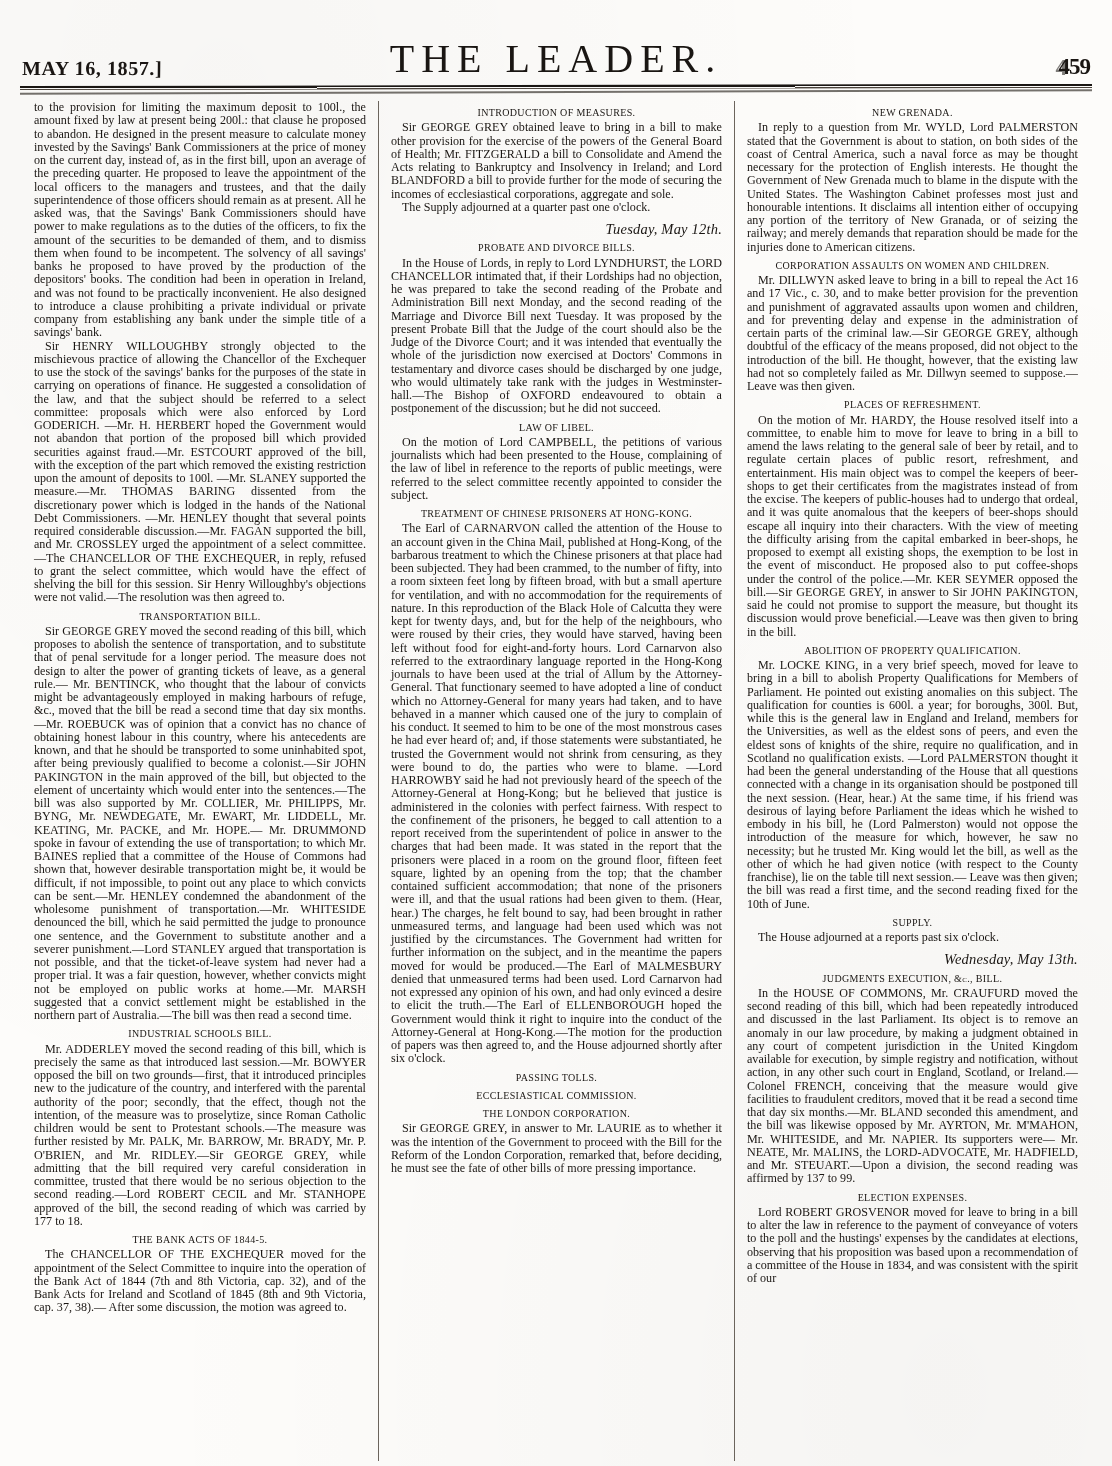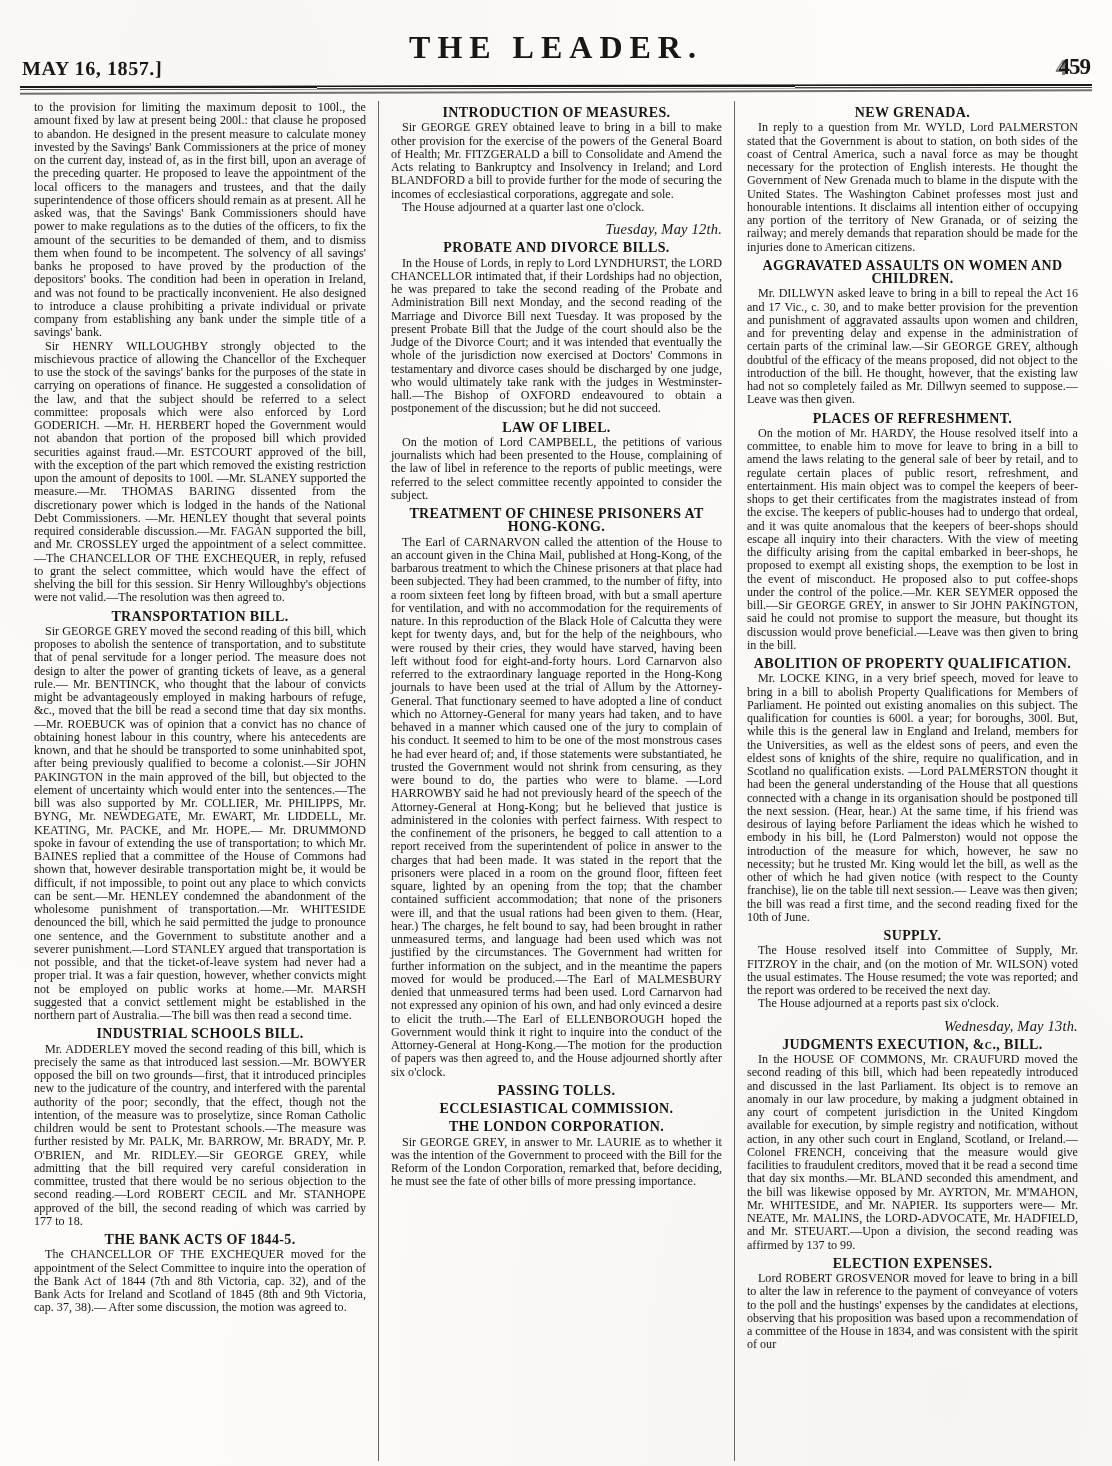--- a/index.html
+++ b/index.html
@@ -38,28 +38,28 @@
     font-size: 20px;
     font-variant: small-caps;
     letter-spacing: 0.6px;
     font-weight: 700;
     padding-bottom: 2px;
     white-space: nowrap;
     transform: skewX(-0.6deg);
   }
   .paper-title {
     font-family: "Liberation Serif", "DejaVu Serif", serif;
-    font-size: 32px;
-    font-weight: 700;
+    font-size: 40px;
+    font-weight: 400;
     letter-spacing: 7px;
     padding-bottom: 0px;
     position: absolute;
     left: 50%;
     transform: translateX(-50%);
-    bottom: 16px;
+    bottom: 0;
     white-space: nowrap;
   }
   .folio {
     font-size: 23px;
     font-weight: 700;
     letter-spacing: -1px;
     padding-bottom: 2px;
     position: relative;
   }
   .folio .ghost {
@@ -109,22 +109,22 @@
   }
   p.para {
     margin: 0;
     text-indent: 11px;
   }
   p.cont {
     margin: 0;
     text-indent: 0;
   }
   h4.xhead {
-    font-size: 14px;
-    font-weight: 700;
+    font-size: 10px;
+    font-weight: 400;
     font-variant: small-caps;
     letter-spacing: 0.35px;
     text-align: center;
     margin: 5px 0 2px 0;
     text-indent: 0;
   }
   h3.dayhead {
     font-size: 14.5px;
     font-weight: 400;
     font-style: italic;
@@ -160,46 +160,45 @@
           <h4 class="xhead">INDUSTRIAL SCHOOLS BILL.</h4>
           <p class="para">Mr. ADDERLEY moved the second reading of this bill, which is precisely the same as that introduced last session.—Mr. BOWYER opposed the bill on two grounds—first, that it introduced principles new to the judicature of the country, and interfered with the parental authority of the poor; secondly, that the effect, though not the intention, of the measure was to proselytize, since Roman Catholic children would be sent to Protestant schools.—The measure was further resisted by Mr. PALK, Mr. BARROW, Mr. BRADY, Mr. P. O'BRIEN, and Mr. RIDLEY.—Sir GEORGE GREY, while admitting that the bill required very careful consideration in committee, trusted that there would be no serious objection to the second reading.—Lord ROBERT CECIL and Mr. STANHOPE approved of the bill, the second reading of which was carried by 177 to 18.</p>
           <h4 class="xhead">THE BANK ACTS OF 1844-5.</h4>
           <p class="para">The CHANCELLOR OF THE EXCHEQUER moved for the appointment of the Select Committee to inquire into the operation of the Bank Act of 1844 (7th and 8th Victoria, cap. 32), and of the Bank Acts for Ireland and Scotland of 1845 (8th and 9th Victoria, cap. 37, 38).— After some discussion, the motion was agreed to.</p>
         </div>
       </div>
     <div class="col">
         <div class="col-inner">
           <h4 class="xhead">INTRODUCTION OF MEASURES.</h4>
           <p class="para">Sir GEORGE GREY obtained leave to bring in a bill to make other provision for the exercise of the powers of the General Board of Health; Mr. FITZGERALD a bill to Consolidate and Amend the Acts relating to Bankruptcy and Insolvency in Ireland; and Lord BLANDFORD a bill to provide further for the mode of securing the incomes of ecclesiastical corporations, aggregate and sole.</p>
-          <p class="para">The House adjourned at a quarter last one o'clock.</p>
+          <p class="para">The Supply adjourned at a quarter past one o'clock.</p>
           <h3 class="dayhead">Tuesday, May 12th.</h3>
           <h4 class="xhead">PROBATE AND DIVORCE BILLS.</h4>
           <p class="para">In the House of Lords, in reply to Lord LYNDHURST, the LORD CHANCELLOR intimated that, if their Lordships had no objection, he was prepared to take the second reading of the Probate and Administration Bill next Monday, and the second reading of the Marriage and Divorce Bill next Tuesday. It was proposed by the present Probate Bill that the Judge of the court should also be the Judge of the Divorce Court; and it was intended that eventually the whole of the jurisdiction now exercised at Doctors' Commons in testamentary and divorce cases should be discharged by one judge, who would ultimately take rank with the judges in Westminster-hall.—The Bishop of OXFORD endeavoured to obtain a postponement of the discussion; but he did not succeed.</p>
           <h4 class="xhead">LAW OF LIBEL.</h4>
           <p class="para">On the motion of Lord CAMPBELL, the petitions of various journalists which had been presented to the House, complaining of the law of libel in reference to the reports of public meetings, were referred to the select committee recently appointed to consider the subject.</p>
           <h4 class="xhead">TREATMENT OF CHINESE PRISONERS AT HONG-KONG.</h4>
           <p class="para">The Earl of CARNARVON called the attention of the House to an account given in the China Mail, published at Hong-Kong, of the barbarous treatment to which the Chinese prisoners at that place had been subjected. They had been crammed, to the number of fifty, into a room sixteen feet long by fifteen broad, with but a small aperture for ventilation, and with no accommodation for the requirements of nature. In this reproduction of the Black Hole of Calcutta they were kept for twenty days, and, but for the help of the neighbours, who were roused by their cries, they would have starved, having been left without food for eight-and-forty hours. Lord Carnarvon also referred to the extraordinary language reported in the Hong-Kong journals to have been used at the trial of Allum by the Attorney-General. That functionary seemed to have adopted a line of conduct which no Attorney-General for many years had taken, and to have behaved in a manner which caused one of the jury to complain of his conduct. It seemed to him to be one of the most monstrous cases he had ever heard of; and, if those statements were substantiated, he trusted the Government would not shrink from censuring, as they were bound to do, the parties who were to blame. —Lord HARROWBY said he had not previously heard of the speech of the Attorney-General at Hong-Kong; but he believed that justice is administered in the colonies with perfect fairness. With respect to the confinement of the prisoners, he begged to call attention to a report received from the superintendent of police in answer to the charges that had been made. It was stated in the report that the prisoners were placed in a room on the ground floor, fifteen feet square, lighted by an opening from the top; that the chamber contained sufficient accommodation; that none of the prisoners were ill, and that the usual rations had been given to them. (Hear, hear.) The charges, he felt bound to say, had been brought in rather unmeasured terms, and language had been used which was not justified by the circumstances. The Government had written for further information on the subject, and in the meantime the papers moved for would be produced.—The Earl of MALMESBURY denied that unmeasured terms had been used. Lord Carnarvon had not expressed any opinion of his own, and had only evinced a desire to elicit the truth.—The Earl of ELLENBOROUGH hoped the Government would think it right to inquire into the conduct of the Attorney-General at Hong-Kong.—The motion for the production of papers was then agreed to, and the House adjourned shortly after six o'clock.</p>
           <h4 class="xhead">PASSING TOLLS.</h4>
           <h4 class="xhead">ECCLESIASTICAL COMMISSION.</h4>
           <h4 class="xhead">THE LONDON CORPORATION.</h4>
           <p class="para">Sir GEORGE GREY, in answer to Mr. LAURIE as to whether it was the intention of the Government to proceed with the Bill for the Reform of the London Corporation, remarked that, before deciding, he must see the fate of other bills of more pressing importance.</p>
         </div>
       </div>
     <div class="col">
         <div class="col-inner">
           <h4 class="xhead">NEW GRENADA.</h4>
           <p class="para">In reply to a question from Mr. WYLD, Lord PALMERSTON stated that the Government is about to station, on both sides of the coast of Central America, such a naval force as may be thought necessary for the protection of English interests. He thought the Government of New Grenada much to blame in the dispute with the United States. The Washington Cabinet professes most just and honourable intentions. It disclaims all intention either of occupying any portion of the territory of New Granada, or of seizing the railway; and merely demands that reparation should be made for the injuries done to American citizens.</p>
-          <h4 class="xhead">AGGRAVATED ASSAULTS ON WOMEN AND CHILDREN.</h4>
+          <h4 class="xhead">CORPORATION ASSAULTS ON WOMEN AND CHILDREN.</h4>
           <p class="para">Mr. DILLWYN asked leave to bring in a bill to repeal the Act 16 and 17 Vic., c. 30, and to make better provision for the prevention and punishment of aggravated assaults upon women and children, and for preventing delay and expense in the administration of certain parts of the criminal law.—Sir GEORGE GREY, although doubtful of the efficacy of the means proposed, did not object to the introduction of the bill. He thought, however, that the existing law had not so completely failed as Mr. Dillwyn seemed to suppose.—Leave was then given.</p>
           <h4 class="xhead">PLACES OF REFRESHMENT.</h4>
           <p class="para">On the motion of Mr. HARDY, the House resolved itself into a committee, to enable him to move for leave to bring in a bill to amend the laws relating to the general sale of beer by retail, and to regulate certain places of public resort, refreshment, and entertainment. His main object was to compel the keepers of beer-shops to get their certificates from the magistrates instead of from the excise. The keepers of public-houses had to undergo that ordeal, and it was quite anomalous that the keepers of beer-shops should escape all inquiry into their characters. With the view of meeting the difficulty arising from the capital embarked in beer-shops, he proposed to exempt all existing shops, the exemption to be lost in the event of misconduct. He proposed also to put coffee-shops under the control of the police.—Mr. KER SEYMER opposed the bill.—Sir GEORGE GREY, in answer to Sir JOHN PAKINGTON, said he could not promise to support the measure, but thought its discussion would prove beneficial.—Leave was then given to bring in the bill.</p>
           <h4 class="xhead">ABOLITION OF PROPERTY QUALIFICATION.</h4>
           <p class="para">Mr. LOCKE KING, in a very brief speech, moved for leave to bring in a bill to abolish Property Qualifications for Members of Parliament. He pointed out existing anomalies on this subject. The qualification for counties is 600l. a year; for boroughs, 300l. But, while this is the general law in England and Ireland, members for the Universities, as well as the eldest sons of peers, and even the eldest sons of knights of the shire, require no qualification, and in Scotland no qualification exists. —Lord PALMERSTON thought it had been the general understanding of the House that all questions connected with a change in its organisation should be postponed till the next session. (Hear, hear.) At the same time, if his friend was desirous of laying before Parliament the ideas which he wished to embody in his bill, he (Lord Palmerston) would not oppose the introduction of the measure for which, however, he saw no necessity; but he trusted Mr. King would let the bill, as well as the other of which he had given notice (with respect to the County franchise), lie on the table till next session.— Leave was then given; the bill was read a first time, and the second reading fixed for the 10th of June.</p>
           <h4 class="xhead">SUPPLY.</h4>
-          <p class="para">The House resolved itself into Committee of Supply, Mr. FITZROY in the chair, and (on the motion of Mr. WILSON) voted the usual estimates. The House resumed; the vote was reported; and the report was ordered to be received the next day.</p>
           <p class="para">The House adjourned at a reports past six o'clock.</p>
           <h3 class="dayhead">Wednesday, May 13th.</h3>
           <h4 class="xhead">JUDGMENTS EXECUTION, &amp;c., BILL.</h4>
           <p class="para">In the HOUSE OF COMMONS, Mr. CRAUFURD moved the second reading of this bill, which had been repeatedly introduced and discussed in the last Parliament. Its object is to remove an anomaly in our law procedure, by making a judgment obtained in any court of competent jurisdiction in the United Kingdom available for execution, by simple registry and notification, without action, in any other such court in England, Scotland, or Ireland.—Colonel FRENCH, conceiving that the measure would give facilities to fraudulent creditors, moved that it be read a second time that day six months.—Mr. BLAND seconded this amendment, and the bill was likewise opposed by Mr. AYRTON, Mr. M'MAHON, Mr. WHITESIDE, and Mr. NAPIER. Its supporters were— Mr. NEATE, Mr. MALINS, the LORD-ADVOCATE, Mr. HADFIELD, and Mr. STEUART.—Upon a division, the second reading was affirmed by 137 to 99.</p>
           <h4 class="xhead">ELECTION EXPENSES.</h4>
           <p class="para">Lord ROBERT GROSVENOR moved for leave to bring in a bill to alter the law in reference to the payment of conveyance of voters to the poll and the hustings' expenses by the candidates at elections, observing that his proposition was based upon a recommendation of a committee of the House in 1834, and was consistent with the spirit of our</p>
         </div>
       </div>
   </div>
 

